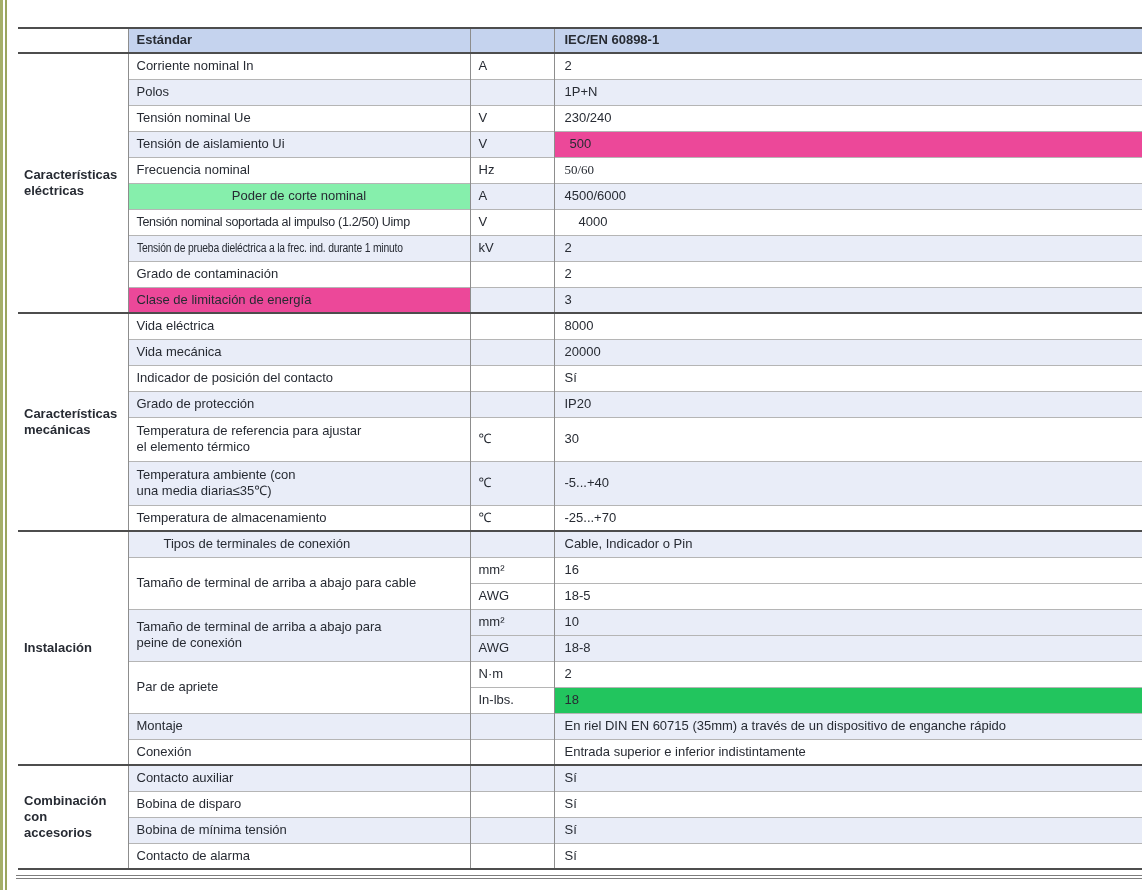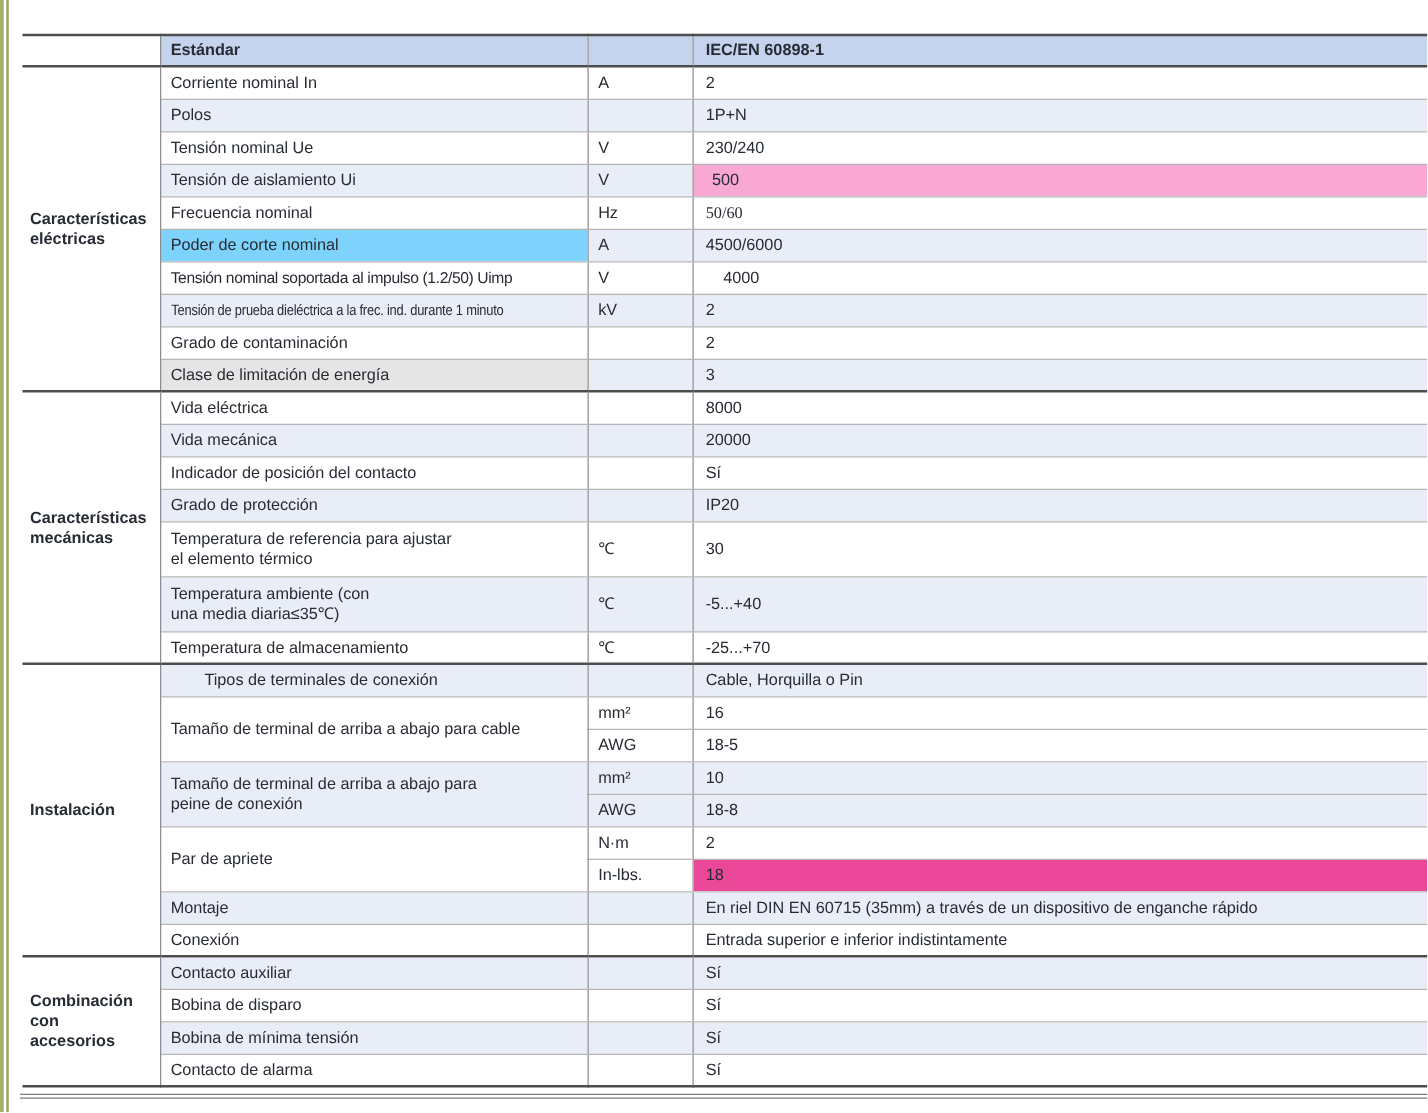--- a/index.html
+++ b/index.html
@@ -91,49 +91,49 @@
             <td class="c-value sep" style="background: rgb(233, 237, 248);">1P+N</td>
           </tr>
           <tr>
             <td class="c-param sep" rowspan="1" style="background: rgb(255, 255, 255);">Tensión nominal Ue</td>
             <td class="c-unit sep" style="background: rgb(255, 255, 255);">V</td>
             <td class="c-value sep" style="background: rgb(255, 255, 255);">230/240</td>
           </tr>
           <tr>
             <td class="c-param sep" rowspan="1" style="background: rgb(233, 237, 248);">Tensión de aislamiento Ui</td>
             <td class="c-unit sep" style="background: rgb(233, 237, 248);">V</td>
-            <td class="c-value sep" style="background: #f9a8d4; padding-left: 15px;">500</td>
+            <td class="c-value sep" style="background: #ec4899; padding-left: 15px;">500</td>
           </tr>
           <tr>
             <td class="c-param sep" rowspan="1" style="background: rgb(255, 255, 255);">Frecuencia nominal</td>
             <td class="c-unit sep" style="background: rgb(255, 255, 255);">Hz</td>
             <td class="c-value sep" style="background: rgb(255, 255, 255); font-family: Liberation Serif, serif;">50/60</td>
           </tr>
           <tr>
-            <td class="c-param sep" rowspan="1" style="background: #7dd3fc;">Poder de corte nominal</td>
+            <td class="c-param sep" rowspan="1" style="background: #86efac; text-align: center;">Poder de corte nominal</td>
             <td class="c-unit sep" style="background: rgb(233, 237, 248);">A</td>
             <td class="c-value sep" style="background: rgb(233, 237, 248);">4500/6000</td>
           </tr>
           <tr>
             <td class="c-param sep" rowspan="1" style="background: rgb(255, 255, 255);"><span class="cond1">Tensión nominal soportada al impulso (1.2/50) Uimp</span></td>
             <td class="c-unit sep" style="background: rgb(255, 255, 255);">V</td>
             <td class="c-value sep" style="background: rgb(255, 255, 255); padding-left: 24px;">4000</td>
           </tr>
           <tr>
             <td class="c-param sep" rowspan="1" style="background: rgb(233, 237, 248);"><span class="cond2">Tensión de prueba dieléctrica a la frec. ind. durante 1 minuto</span></td>
             <td class="c-unit sep" style="background: rgb(233, 237, 248);">kV</td>
             <td class="c-value sep" style="background: rgb(233, 237, 248);">2</td>
           </tr>
           <tr>
             <td class="c-param sep" rowspan="1" style="background: rgb(255, 255, 255);">Grado de contaminación</td>
             <td class="c-unit sep" style="background: rgb(255, 255, 255);"></td>
             <td class="c-value sep" style="background: rgb(255, 255, 255);">2</td>
           </tr>
           <tr>
-            <td class="c-param sep" rowspan="1" style="background: #e5e5e5;">Clase de limitación de energía</td>
+            <td class="c-param sep" rowspan="1" style="background: #ec4899;">Clase de limitación de energía</td>
             <td class="c-unit sep" style="background: rgb(233, 237, 248);"></td>
             <td class="c-value sep" style="background: rgb(233, 237, 248);">3</td>
           </tr>
           <tr class="section-start">
             <td class="c-section" rowspan="7">Características
 mecánicas</td>
             <td class="c-param" rowspan="1" style="background: rgb(255, 255, 255);">Vida eléctrica</td>
             <td class="c-unit" style="background: rgb(255, 255, 255);"></td>
             <td class="c-value" style="background: rgb(255, 255, 255);">8000</td>
           </tr>
@@ -166,21 +166,21 @@
           </tr>
           <tr>
             <td class="c-param sep" rowspan="1" style="background: rgb(255, 255, 255);">Temperatura de almacenamiento</td>
             <td class="c-unit sep" style="background: rgb(255, 255, 255);">℃</td>
             <td class="c-value sep" style="background: rgb(255, 255, 255); border-radius: 13px;">-25...+70</td>
           </tr>
           <tr class="section-start">
             <td class="c-section" rowspan="9">Instalación</td>
             <td class="c-param" rowspan="1" style="background: rgb(233, 237, 248); padding-left: 35px;">Tipos de terminales de conexión</td>
             <td class="c-unit" style="background: rgb(233, 237, 248);"></td>
-            <td class="c-value" style="background: rgb(233, 237, 248);">Cable, Horquilla o Pin</td>
+            <td class="c-value" style="background: rgb(233, 237, 248);">Cable, Indicador o Pin</td>
           </tr>
           <tr>
             <td class="c-param sep" rowspan="2" style="background: rgb(255, 255, 255);">Tamaño de terminal de arriba a abajo para cable</td>
             <td class="c-unit sep" style="background: rgb(255, 255, 255);">mm²</td>
             <td class="c-value sep" style="background: rgb(255, 255, 255);">16</td>
           </tr>
           <tr>
             <td class="c-unit sub" style="background: rgb(255, 255, 255);">AWG</td>
             <td class="c-value sub" style="background: rgb(255, 255, 255);">18-5</td>
           </tr>
@@ -194,21 +194,21 @@
             <td class="c-unit sub" style="background: rgb(233, 237, 248);">AWG</td>
             <td class="c-value sub" style="background: rgb(233, 237, 248);">18-8</td>
           </tr>
           <tr>
             <td class="c-param sep" rowspan="2" style="background: rgb(255, 255, 255);">Par de apriete</td>
             <td class="c-unit sep" style="background: rgb(255, 255, 255);">N·m</td>
             <td class="c-value sep" style="background: rgb(255, 255, 255);">2</td>
           </tr>
           <tr>
             <td class="c-unit sub" style="background: rgb(255, 255, 255);">In-lbs.</td>
-            <td class="c-value sub" style="background: #ec4899;">18</td>
+            <td class="c-value sub" style="background: #22c55e;">18</td>
           </tr>
           <tr>
             <td class="c-param sep" rowspan="1" style="background: rgb(233, 237, 248);">Montaje</td>
             <td class="c-unit sep" style="background: rgb(233, 237, 248);"></td>
             <td class="c-value sep" style="background: rgb(233, 237, 248);">En riel DIN EN 60715 (35mm) a través de un dispositivo de enganche rápido</td>
           </tr>
           <tr>
             <td class="c-param sep" rowspan="1" style="background: rgb(255, 255, 255);">Conexión</td>
             <td class="c-unit sep" style="background: rgb(255, 255, 255);"></td>
             <td class="c-value sep" style="background: rgb(255, 255, 255);">Entrada superior e inferior indistintamente</td>

